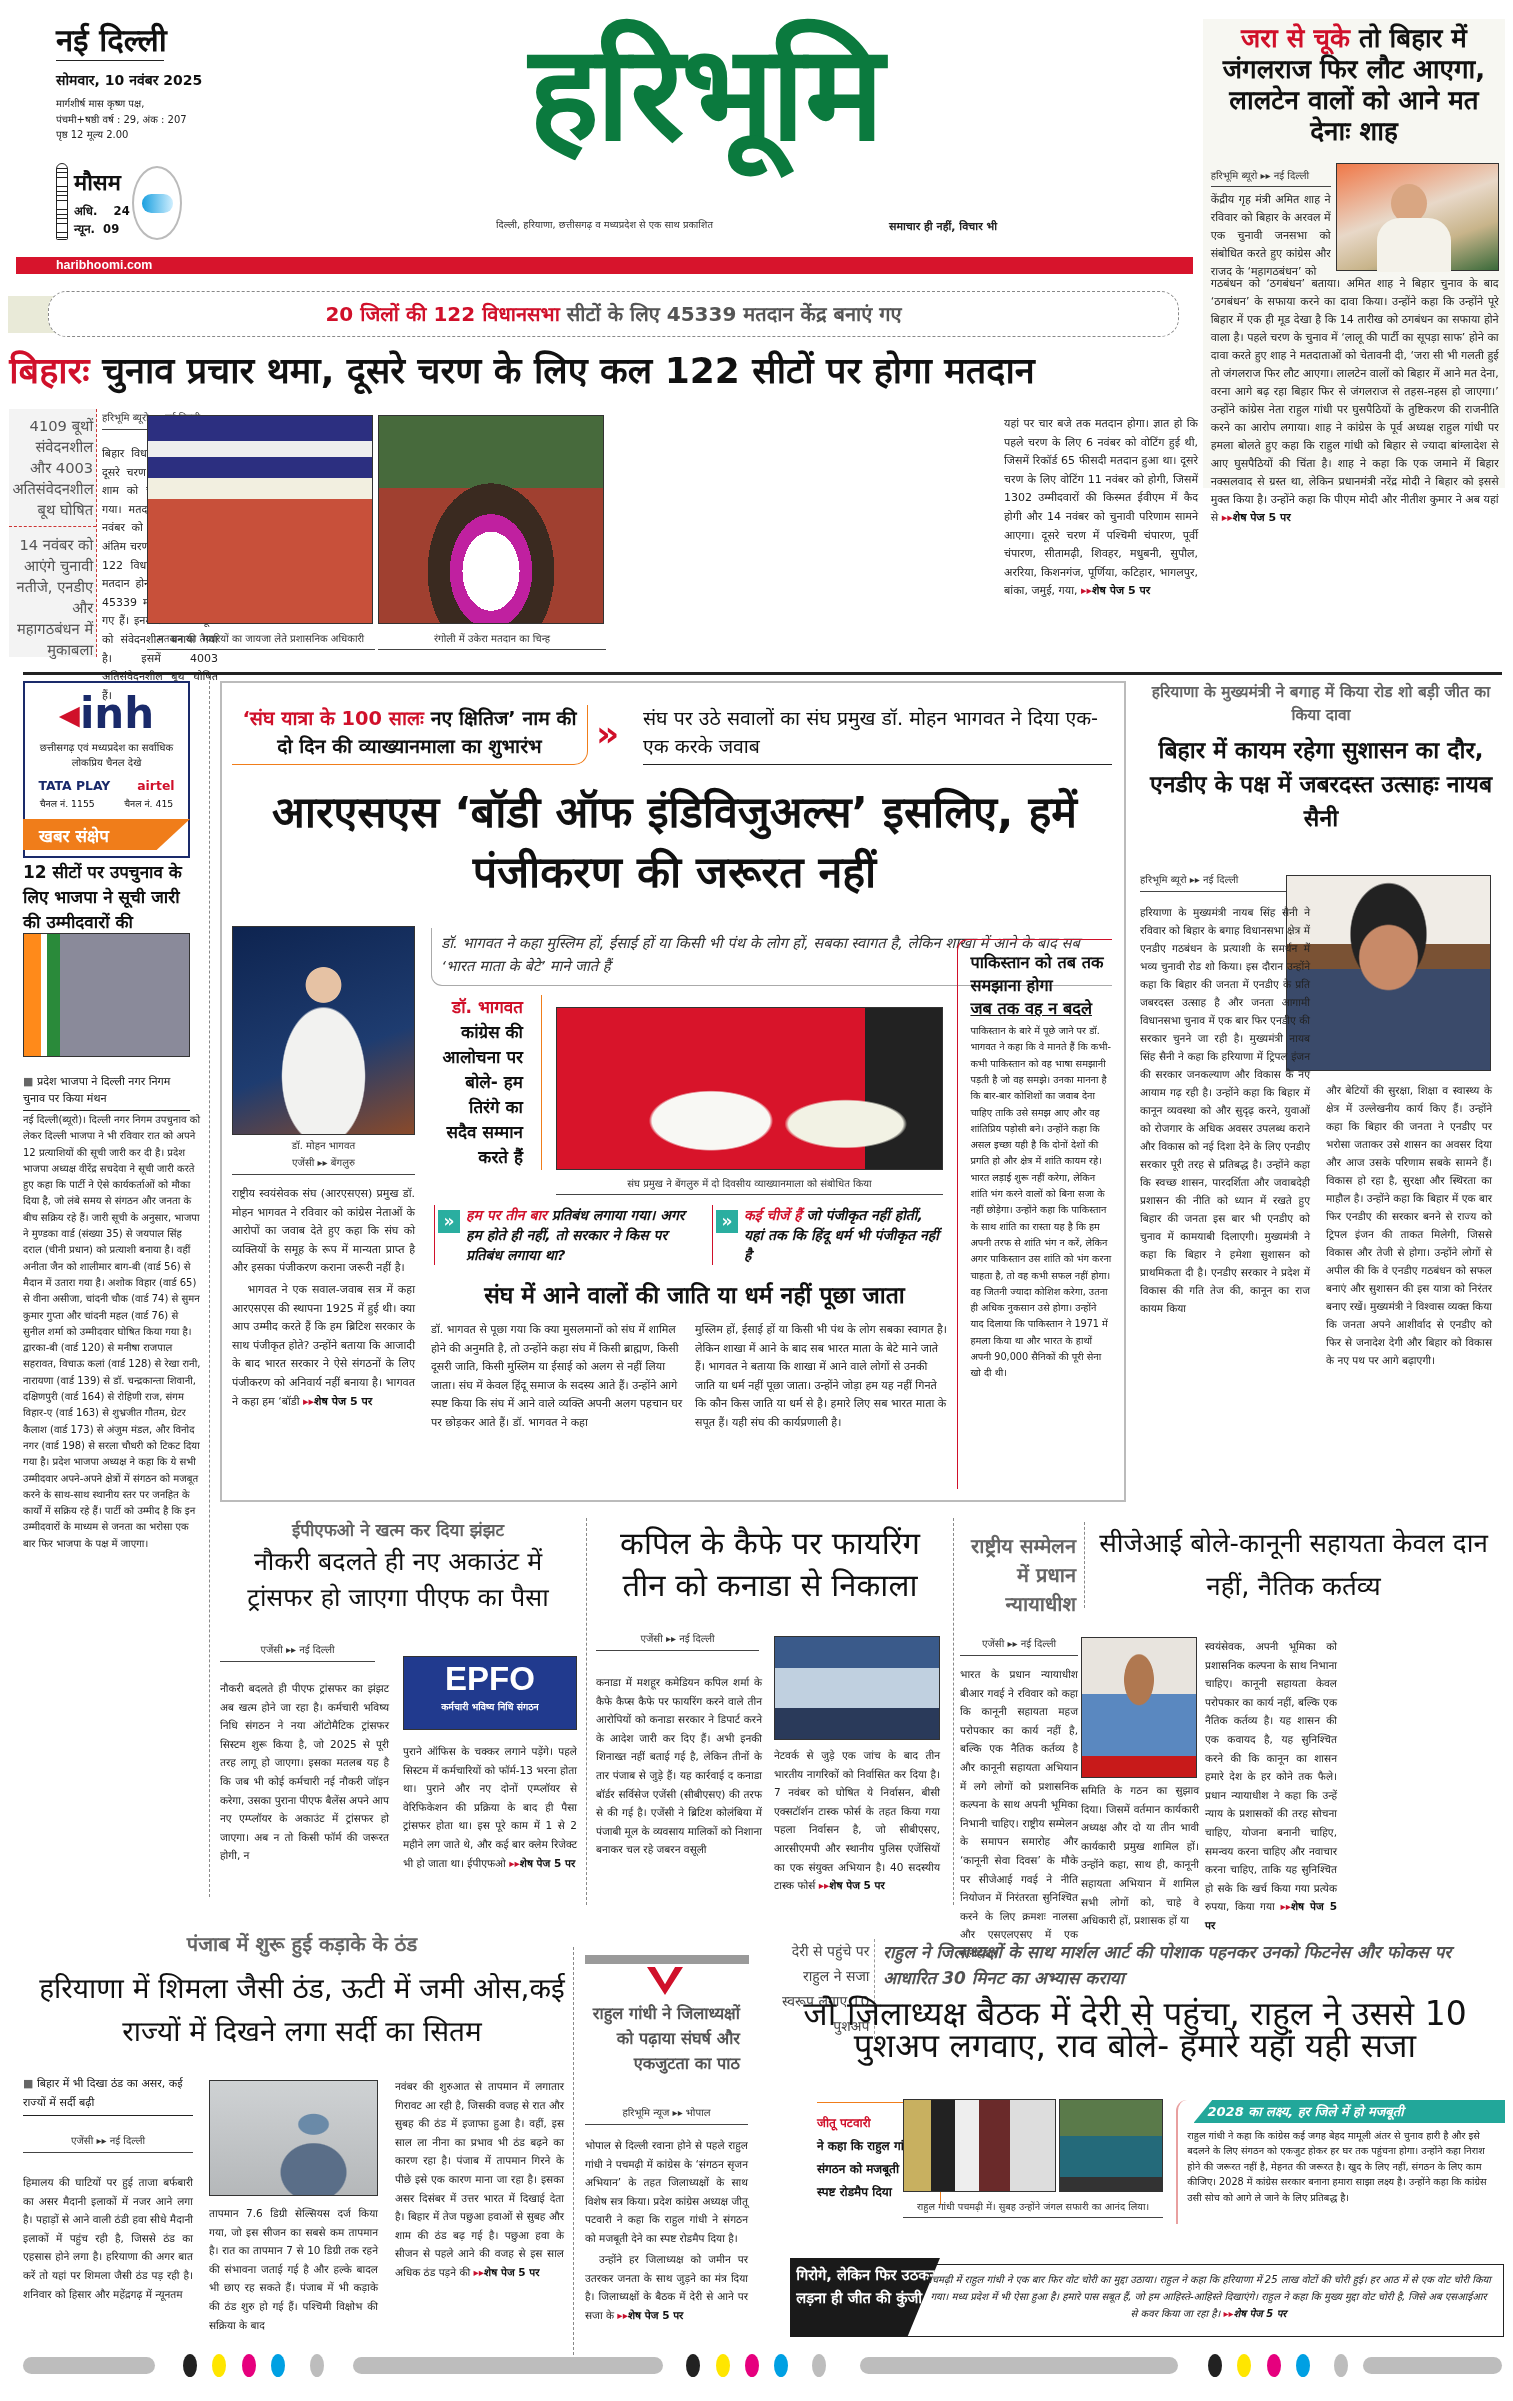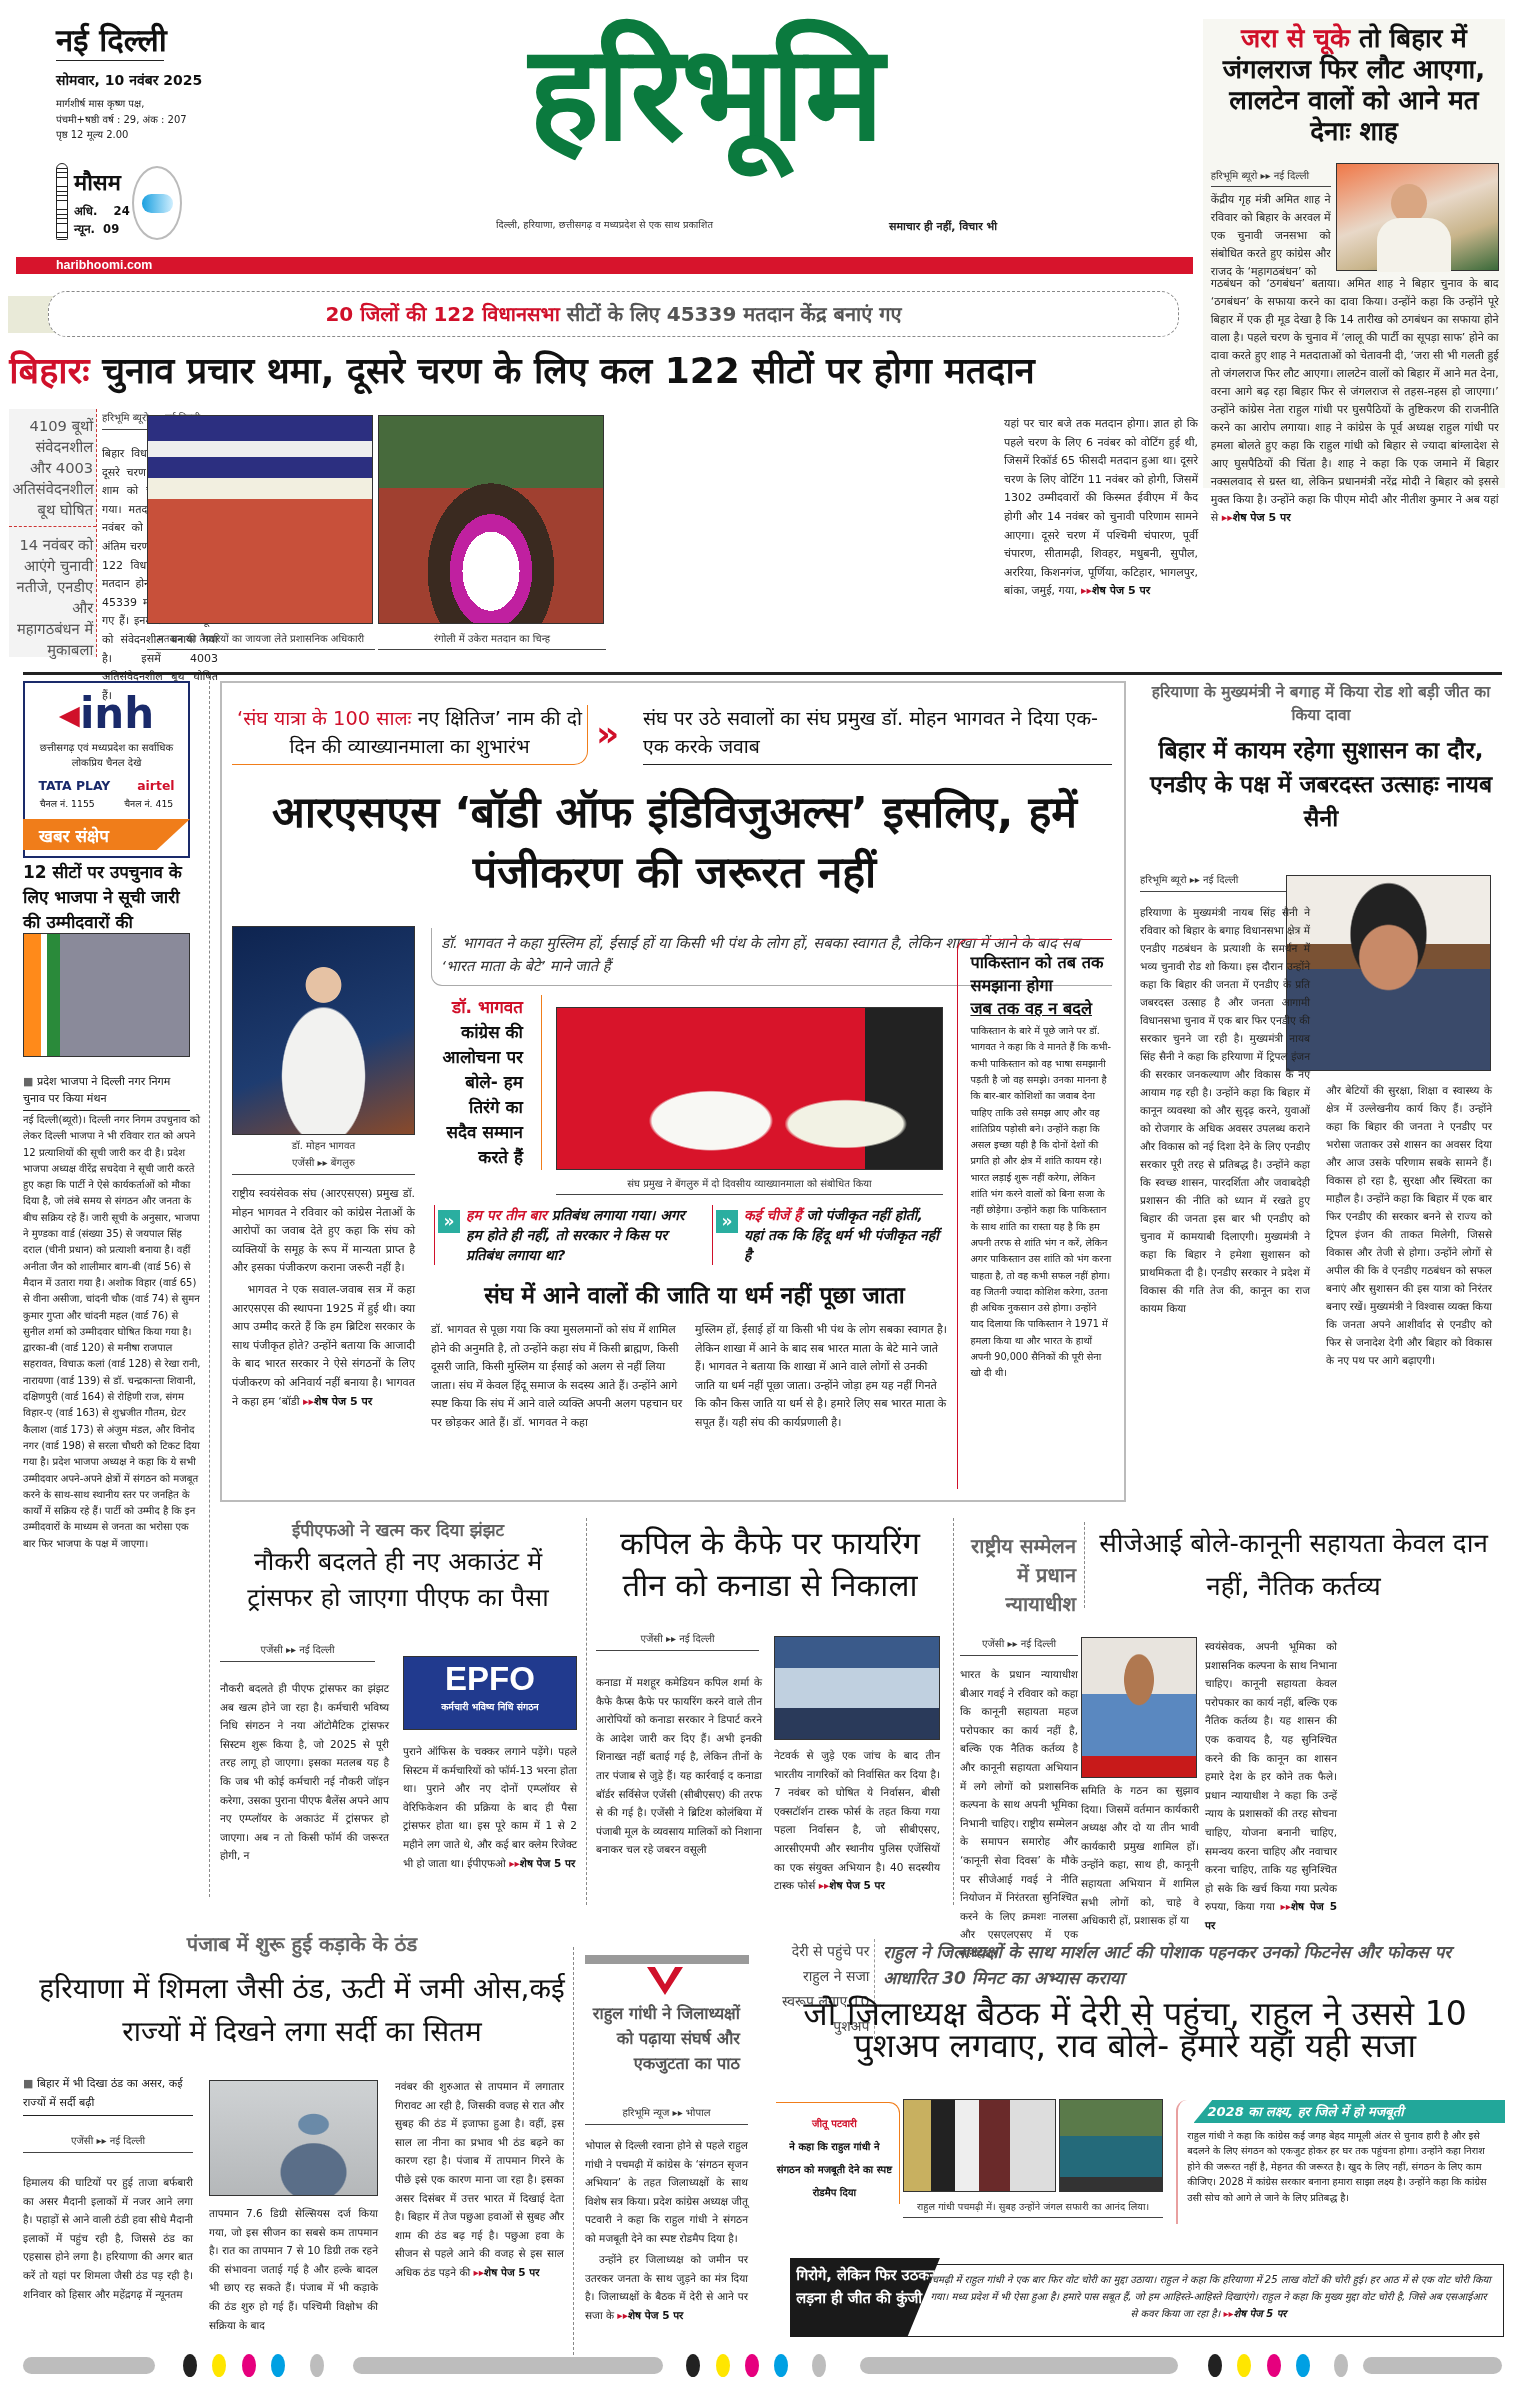--- a/index.html
+++ b/index.html
@@ -92,21 +92,21 @@
 </div>
 <div class="abs" style="left:23px;top:819px;width:167px;height:31px;top:819px;background:#f07d1a;clip-path:polygon(0 0,100% 0,80% 100%,0 100%)"></div>
 <div class="abs" style="left:39px;top:824px;font-size:17px;font-weight:bold;color:#fff">खबर संक्षेप</div>
 <div class="abs" style="left:23px;top:860px;width:167px;font-size:17px;line-height:25px;font-weight:bold">12 सीटों पर उपचुनाव के लिए भाजपा ने सूची जारी की उम्मीदवारों की</div>
 <div class="photo" style="left:23px;top:933px;width:167px;height:124px;background:linear-gradient(90deg,#ff8a1a 0 10%,#fff 10% 14%,#2a8a3a 14% 22%,#8a8a9a 22% 100%),#999"></div>
 <div class="abs" style="left:23px;top:1073px;width:167px;font-size:11px;line-height:17px;border-bottom:0.8px solid #222;padding-bottom:3.1px"><span style="color:#666">■ </span><span>प्रदेश भाजपा ने दिल्ली नगर निगम चुनाव पर किया मंथन</span></div>
 <div class="abs txt-sm" style="left:23px;top:1112px;width:180px;font-size:10px;line-height:16.3px;text-align:left">नई दिल्ली(ब्यूरो)। दिल्ली नगर निगम उपचुनाव को लेकर दिल्ली भाजपा ने भी रविवार रात को अपने 12 प्रत्याशियों की सूची जारी कर दी है। प्रदेश भाजपा अध्यक्ष वीरेंद्र सचदेवा ने सूची जारी करते हुए कहा कि पार्टी ने ऐसे कार्यकर्ताओं को मौका दिया है, जो लंबे समय से संगठन और जनता के बीच सक्रिय रहे हैं। जारी सूची के अनुसार, भाजपा ने मुण्डका वार्ड (संख्या 35) से जयपाल सिंह दराल (चीनी प्रधान) को प्रत्याशी बनाया है। वहीं अनीता जैन को शालीमार बाग-बी (वार्ड 56) से मैदान में उतारा गया है। अशोक विहार (वार्ड 65) से वीना असीजा, चांदनी चौक (वार्ड 74) से सुमन कुमार गुप्ता और चांदनी महल (वार्ड 76) से सुनील शर्मा को उम्मीदवार घोषित किया गया है। द्वारका-बी (वार्ड 120) से मनीषा राजपाल सहरावत, विचाऊ कलां (वार्ड 128) से रेखा रानी, नारायणा (वार्ड 139) से डॉ. चन्द्रकान्ता शिवानी, दक्षिणपुरी (वार्ड 164) से रोहिणी राज, संगम विहार-ए (वार्ड 163) से शुभ्रजीत गौतम, ग्रेटर कैलाश (वार्ड 173) से अंजुम मंडल, और विनोद नगर (वार्ड 198) से सरला चौधरी को टिकट दिया गया है। प्रदेश भाजपा अध्यक्ष ने कहा कि ये सभी उम्मीदवार अपने-अपने क्षेत्रों में संगठन को मजबूत करने के साथ-साथ स्थानीय स्तर पर जनहित के कार्यों में सक्रिय रहे हैं। पार्टी को उम्मीद है कि इन उम्मीदवारों के माध्यम से जनता का भरोसा एक बार फिर भाजपा के पक्ष में जाएगा।</div>
 <div class="vdash" style="left:209px;top:681px;height:1216px"></div>
 
 <div class="abs" style="left:220px;top:681px;width:906px;height:821px;border:2.3px solid #bbb"></div>
-<div class="abs" style="left:232px;top:705px;width:356px;font-size:19.4px;line-height:28px;font-weight:normal;text-align:center;border-bottom:1.5px solid #f07d1a;border-right:1.5px solid #f07d1a;border-radius:0 0 14px 0;padding-bottom:3.1px">
+<div class="abs" style="left:232px;top:705px;width:356px;font-size:19.4px;line-height:28px;font-weight:bold;text-align:center;border-bottom:1.5px solid #f07d1a;border-right:1.5px solid #f07d1a;border-radius:0 0 14px 0;padding-bottom:3.1px">
   <span class="red">‘संघ यात्रा के 100 सालः</span><span> नए क्षितिज’ नाम की दो दिन की व्याख्यानमाला का शुभारंभ</span>
 </div>
 <div class="abs" style="left:596px;top:714px;font-size:36px;font-weight:bold;color:#d0102a;line-height:39px">»</div>
 <div class="abs" style="left:643px;top:705px;width:469px;font-size:19.4px;line-height:28px;border-bottom:1.5px solid #222;padding-bottom:3.1px">संघ पर उठे सवालों का संघ प्रमुख डॉ. मोहन भागवत ने दिया एक-एक करके जवाब</div>
 <div class="abs" style="left:229px;top:782px;width:891px;font-size:43px;line-height:60px;font-weight:bold;text-align:center">आरएसएस ‘बॉडी ऑफ इंडिविजुअल्स’ इसलिए, हमें पंजीकरण की जरूरत नहीं</div>
 <div class="photo" style="left:232px;top:926px;width:183px;height:209px;background:radial-gradient(circle at 50% 28%,#e6c2a4 0 10%,transparent 10.5%),radial-gradient(ellipse at 50% 72%,#f2f2f0 0 32%,transparent 33%),linear-gradient(160deg,#0e2450,#1e3c70 60%,#8a4a2a)"></div>
 <div class="abs" style="left:232px;top:1138px;width:183px;text-align:center;font-size:10px;color:#333">डॉ. मोहन भागवत</div>
 <div class="abs" style="left:431px;top:928px;width:681px;font-size:14.7px;line-height:23px;font-style:italic;color:#333;border-left:1.5px solid #aaa;border-bottom:1.5px solid #aaa;border-radius:0 0 0 11px;padding:3.1px 9.3px 7.7px">डॉ. भागवत ने कहा मुस्लिम हों, ईसाई हों या किसी भी पंथ के लोग हों, सबका स्वागत है, लेकिन शाखा में आने के बाद सब ‘भारत माता के बेटे’ माने जाते हैं</div>
 <div class="abs" style="left:441px;top:995px;width:101px;text-align:right;font-size:17px;line-height:25px;font-weight:bold;border-right:1.5px solid #f07d1a;padding-right:18px">
   <div class="red">डॉ. भागवत</div>
@@ -180,21 +180,21 @@
 <div class="abs" style="left:585px;top:1955px;width:164px;height:9.3px;background:#9a9a9a"></div>
 <div class="abs" style="left:647px;top:1967px;width:36px;height:28px;background:#d0102a;clip-path:polygon(0 0,22% 0,50% 62%,78% 0,100% 0,50% 100%)"></div>
 <div class="abs" style="left:585px;top:2001px;width:155px;font-size:16.3px;line-height:25px;text-align:right;color:#555;font-weight:bold">राहुल गांधी ने जिलाध्यक्षों को पढ़ाया संघर्ष और एकजुटता का पाठ</div>
 <div class="abs byline" style="left:585px;top:2105px;width:163px;text-align:center;font-size:10px"><span>हरिभूमि न्यूज</span> <span class="arr">▸▸</span> <span>भोपाल</span></div>
 <div class="abs txt-sm" style="left:585px;top:2136px;width:163px;font-size:10.5px;line-height:18.6px">भोपाल से दिल्ली रवाना होने से पहले राहुल गांधी ने पचमढ़ी में कांग्रेस के ‘संगठन सृजन अभियान’ के तहत जिलाध्यक्षों के साथ विशेष सत्र किया। प्रदेश कांग्रेस अध्यक्ष जीतू पटवारी ने कहा कि राहुल गांधी ने संगठन को मजबूती देने का स्पष्ट रोडमैप दिया है।</div>
 <div class="abs txt-sm" style="left:585px;top:2250px;width:163px;font-size:10.5px;line-height:18.6px;text-indent:14px"><span>उन्होंने हर जिलाध्यक्ष को जमीन पर उतरकर जनता के साथ जुड़ने का मंत्र दिया है। जिलाध्यक्षों के बैठक में देरी से आने पर सजा के</span> <span class="cont">▸▸<b>शेष पेज 5 पर</b></span></div>
 
 <div class="abs" style="left:767px;top:1939px;width:108px;font-size:14px;line-height:25px;text-align:right;color:#444;border-right:0.8px dashed #999;padding-right:4.6px">देरी से पहुंचे पर राहुल ने सजा स्वरूप लगाए 10 पुशअप</div>
 <div class="abs" style="left:883px;top:1939px;width:620px;font-size:17px;line-height:26px;color:#555;font-weight:bold;font-style:italic">राहुल ने जिलाध्यक्षों के साथ मार्शल आर्ट की पोशाक पहनकर उनको फिटनेस और फोकस पर आधारित 30 मिनट का अभ्यास कराया</div>
 <div class="abs" style="left:767px;top:1998px;width:736px;font-size:33px;line-height:32px;text-align:center">जो जिलाध्यक्ष बैठक में देरी से पहुंचा, राहुल ने उससे 10 पुशअप लगवाए, राव बोले- हमारे यहां यही सजा</div>
-<div class="abs" style="left:776px;top:2102px;width:124px;font-size:10px;line-height:23px;text-align:center;font-weight:bold;border-right:1.5px solid #f07d1a;border-top:1.5px solid #f07d1a;border-radius:0 11px 0 0;padding:9.3px 6.2px 0 0">
+<div class="abs" style="left:817px;top:2102px;width:124px;font-size:12px;line-height:23px;text-align:left;font-weight:bold;border-right:1.5px solid #f07d1a;border-top:1.5px solid #f07d1a;border-radius:0 11px 0 0;padding:9.3px 6.2px 0 0">
   <div class="red">जीतू पटवारी</div>
   <div>ने कहा कि राहुल गांधी ने संगठन को मजबूती देने का स्पष्ट रोडमैप दिया</div>
 </div>
 <div class="photo" style="left:903px;top:2099px;width:153px;height:93px;background:linear-gradient(90deg,#c8b060 0 18%,#222 18% 34%,#eee 34% 50%,#6a2a2a 50% 70%,#ddd 70%)"></div>
 <div class="photo" style="left:1059px;top:2099px;width:104px;height:93px;background:linear-gradient(180deg,#5a7a4a 0 40%,#246a7a 40% 85%,#333 85%)"></div>
 <div class="abs caption" style="left:903px;top:2195px;width:260px;font-size:9.7px">राहुल गांधी पचमढ़ी में। सुबह उन्होंने जंगल सफारी का आनंद लिया।</div>
 <div class="abs" style="left:1176px;top:2100px;width:329px;height:124px;border-left:2.3px solid #e8a0a0;border-radius:11px 0 0 0">
   <div style="margin-left:15.5px;background:#22a79a;color:#fff;font-size:13px;font-weight:bold;font-style:italic;line-height:23px;padding-left:14px;clip-path:polygon(6% 0,100% 0,100% 100%,0 100%)">2028 का लक्ष्य, हर जिले में हो मजबूती</div>
   <div style="font-size:9.7px;line-height:15.5px;color:#222;padding:4.6px 4.6px 0 9.3px">राहुल गांधी ने कहा कि कांग्रेस कई जगह बेहद मामूली अंतर से चुनाव हारी है और इसे बदलने के लिए संगठन को एकजुट होकर हर घर तक पहुंचना होगा। उन्होंने कहा निराश होने की जरूरत नहीं है, मेहनत की जरूरत है। खुद के लिए नहीं, संगठन के लिए काम कीजिए। 2028 में कांग्रेस सरकार बनाना हमारा साझा लक्ष्य है। उन्होंने कहा कि कांग्रेस उसी सोच को आगे ले जाने के लिए प्रतिबद्ध है।</div>
 </div>

